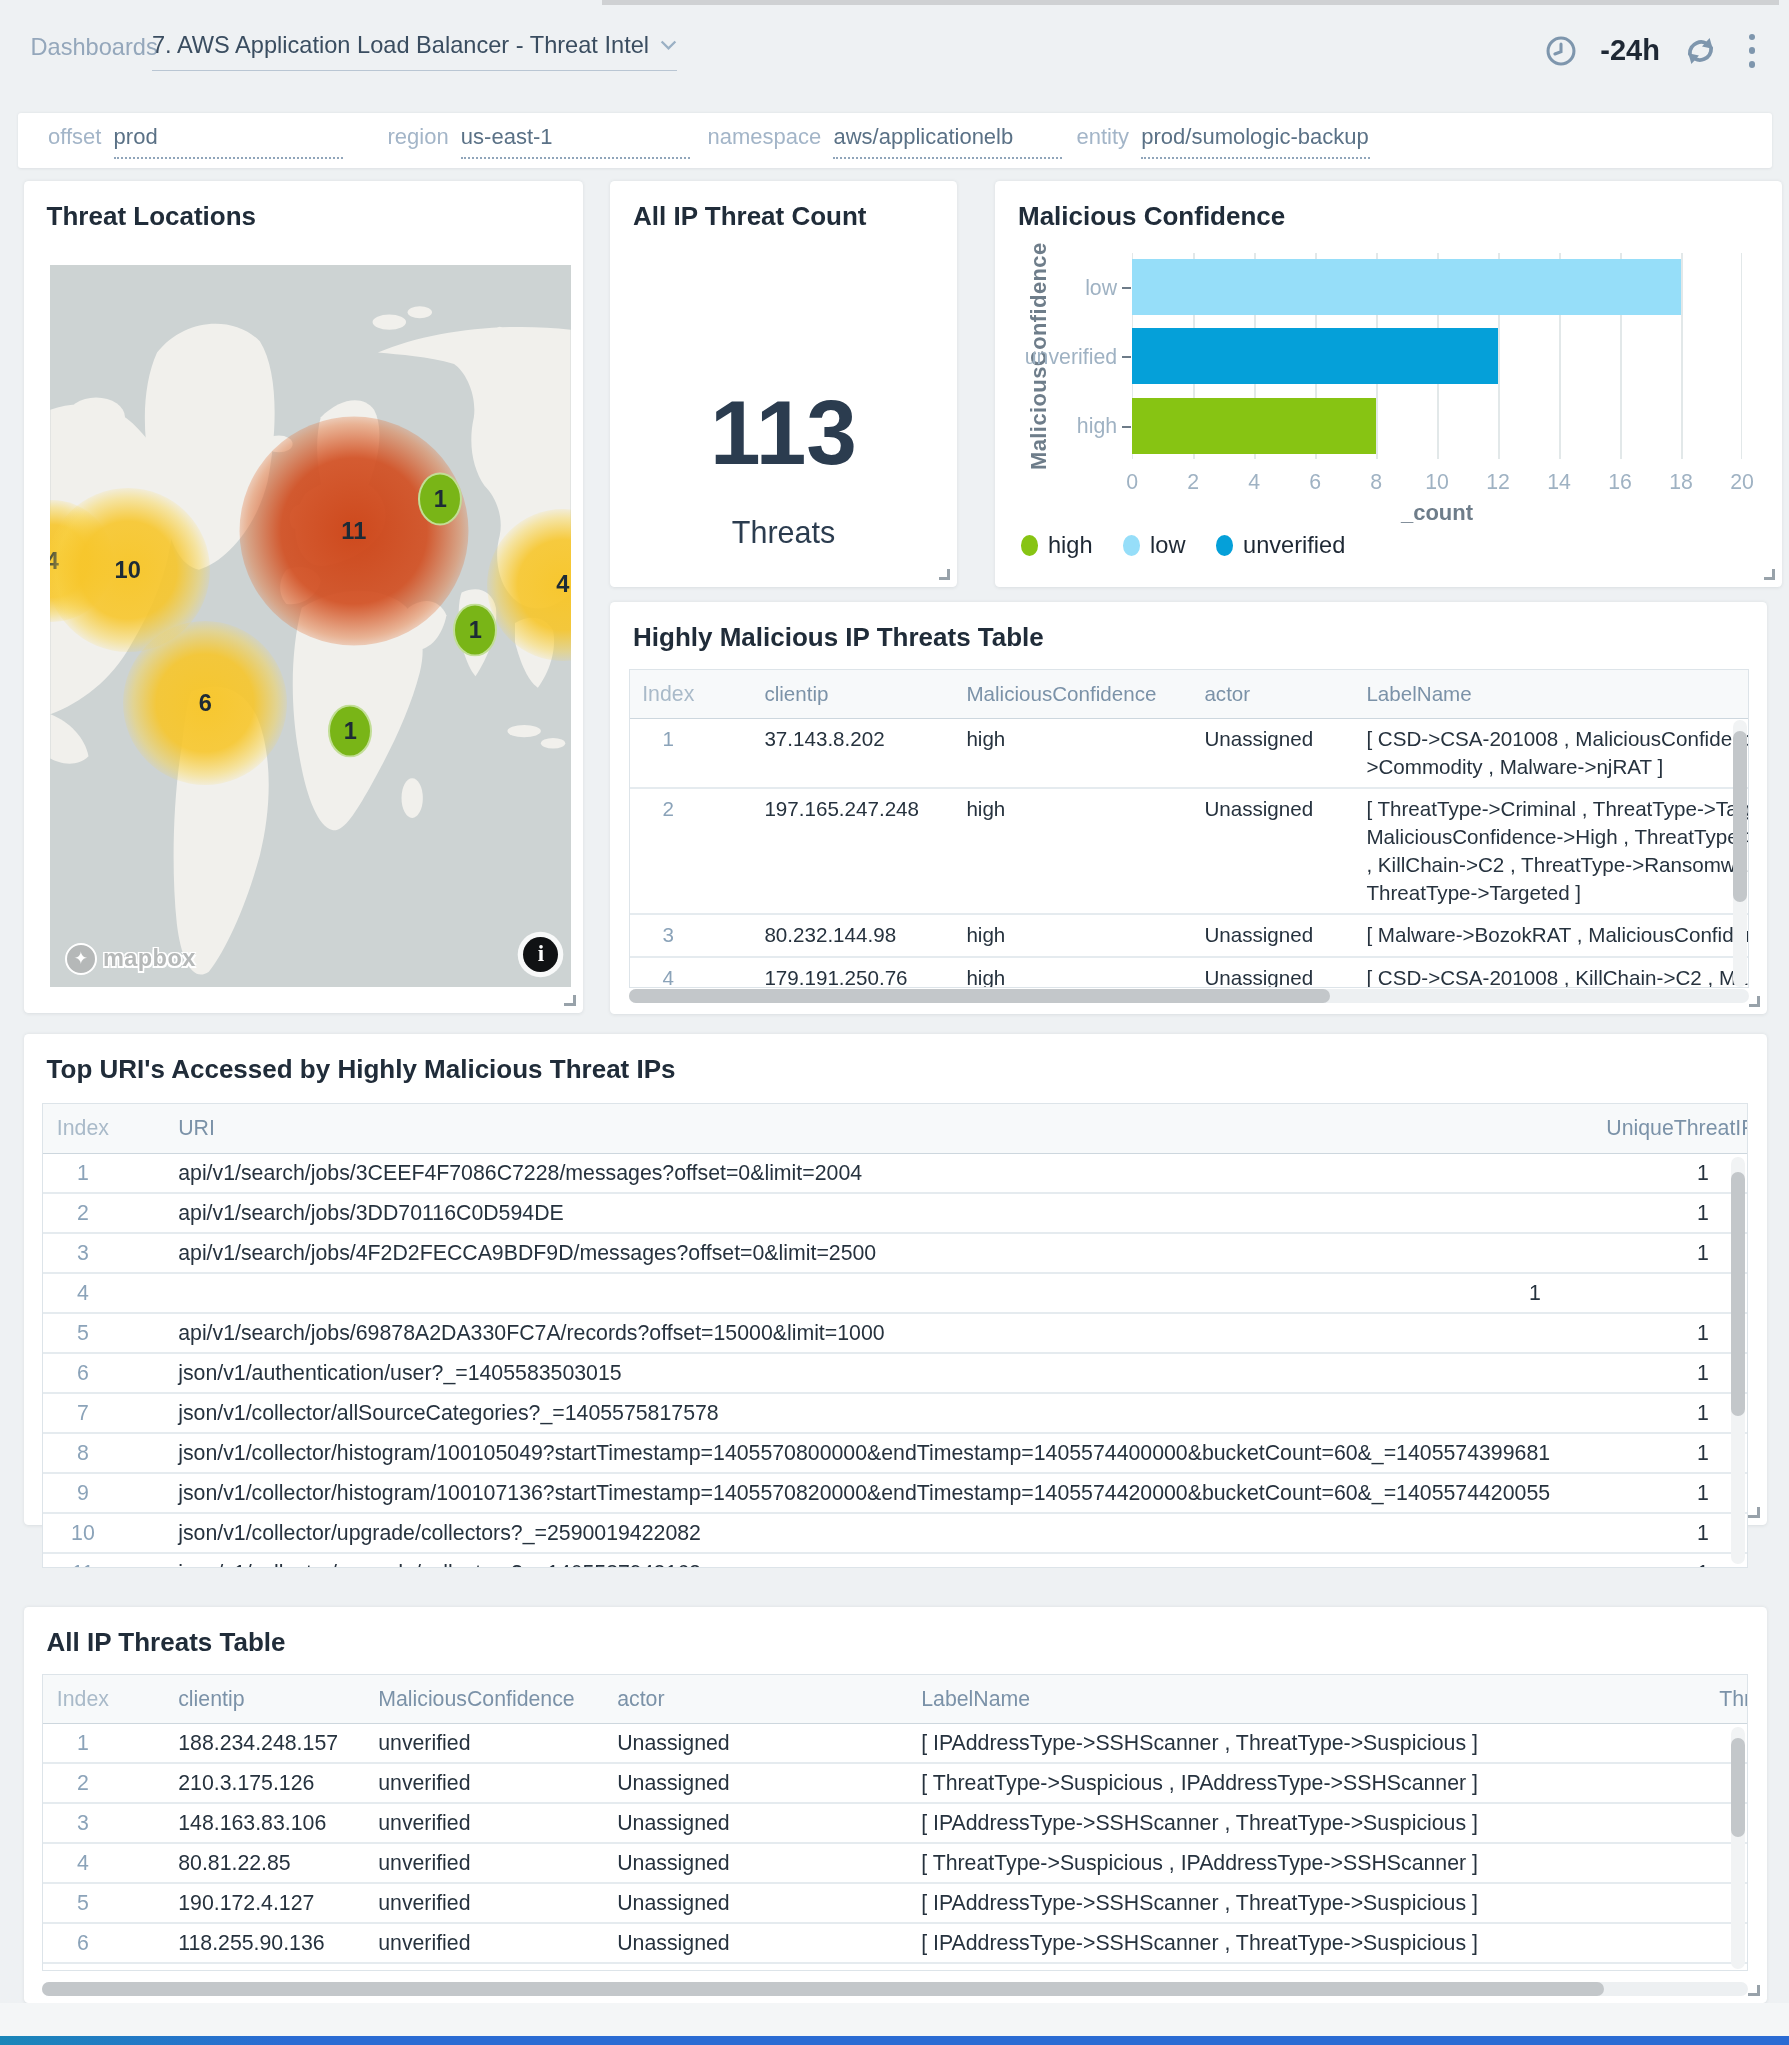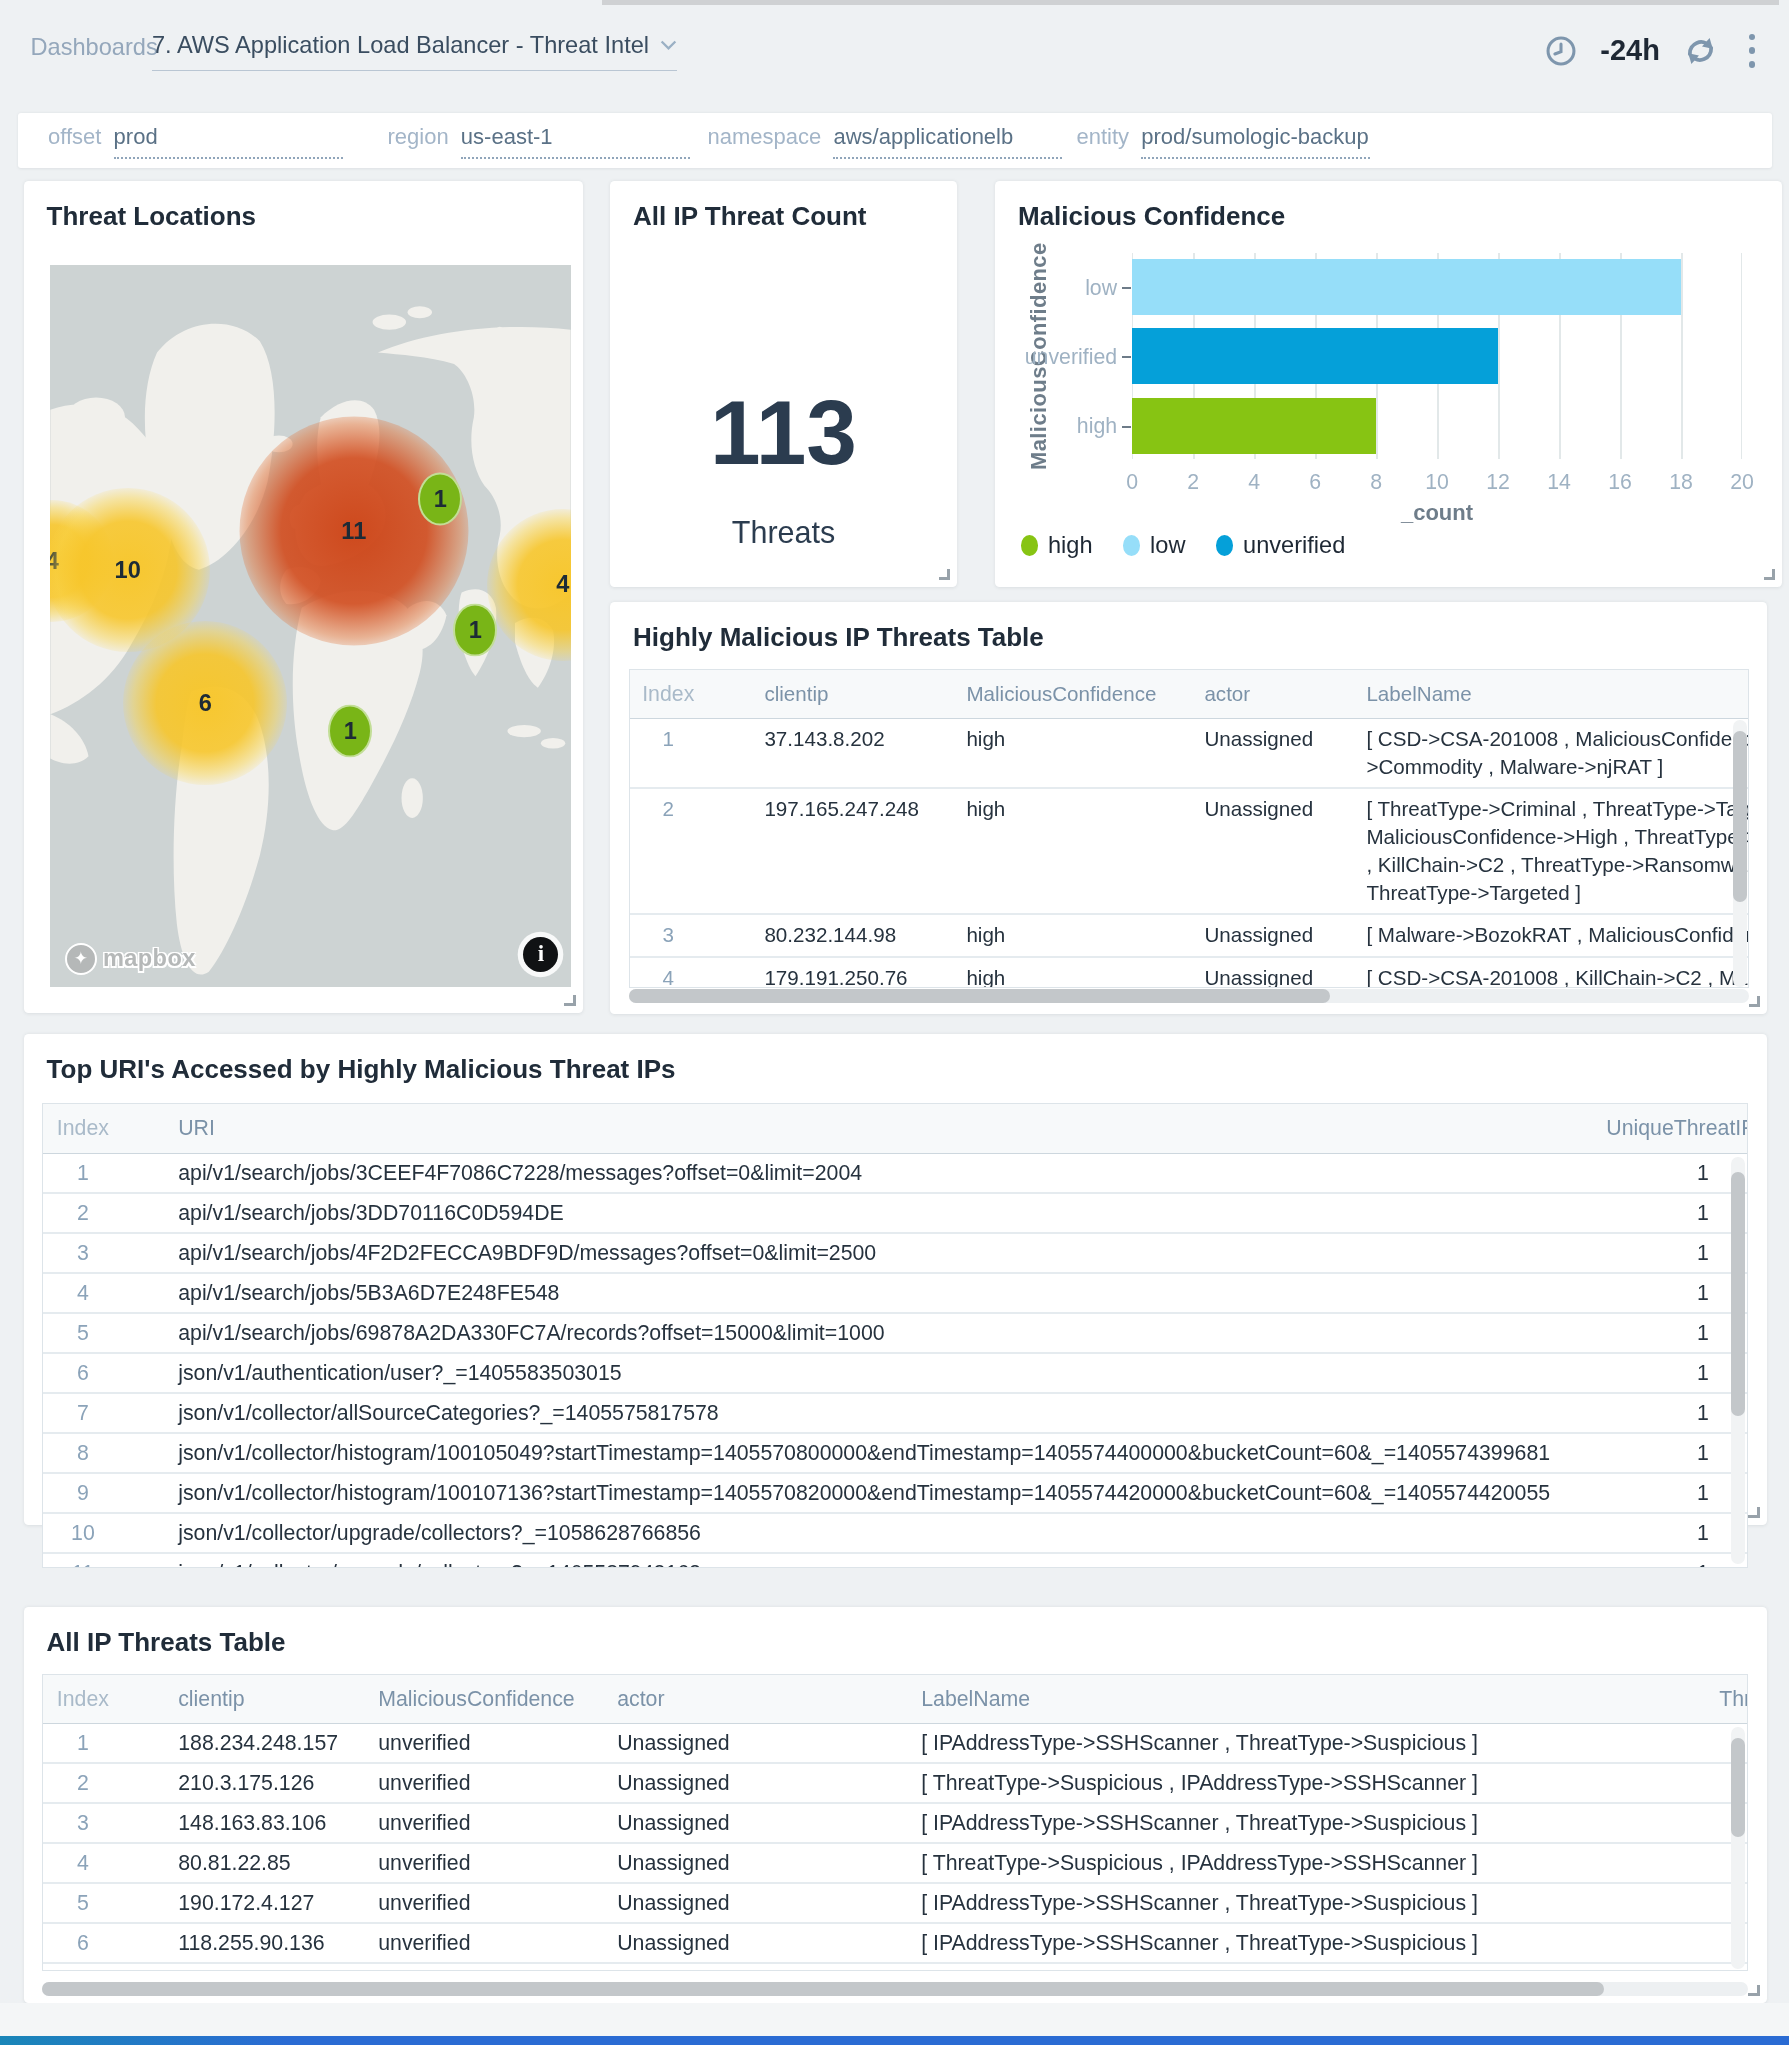--- a/index.html
+++ b/index.html
@@ -376,21 +376,20 @@
             <div class="cell" style="padding-left: 18.3px;">api/v1/search/jobs/3DD70116C0D594DE</div>
             <div class="cell ucount">1</div>
           </div>
           <div class="trow uri-grid">
             <div class="cell icell">3</div>
             <div class="cell" style="padding-left: 18.3px;">api/v1/search/jobs/4F2D2FECCA9BDF9D/messages?offset=0&amp;limit=2500</div>
             <div class="cell ucount">1</div>
           </div>
           <div class="trow uri-grid">
             <div class="cell icell">4</div>
-            <div class="cell" style="padding-left: 18.3px;">api/v1/search/jobs/5B3A6D7E248FE548</div>
             <div class="cell ucount">1</div>
           </div>
           <div class="trow uri-grid">
             <div class="cell icell">5</div>
             <div class="cell" style="padding-left: 18.3px;">api/v1/search/jobs/69878A2DA330FC7A/records?offset=15000&amp;limit=1000</div>
             <div class="cell ucount">1</div>
           </div>
           <div class="trow uri-grid">
             <div class="cell icell">6</div>
             <div class="cell" style="padding-left: 18.3px;">json/v1/authentication/user?_=1405583503015</div>
@@ -406,21 +405,21 @@
             <div class="cell" style="padding-left: 18.3px;">json/v1/collector/histogram/100105049?startTimestamp=1405570800000&amp;endTimestamp=1405574400000&amp;bucketCount=60&amp;_=1405574399681</div>
             <div class="cell ucount">1</div>
           </div>
           <div class="trow uri-grid">
             <div class="cell icell">9</div>
             <div class="cell" style="padding-left: 18.3px;">json/v1/collector/histogram/100107136?startTimestamp=1405570820000&amp;endTimestamp=1405574420000&amp;bucketCount=60&amp;_=1405574420055</div>
             <div class="cell ucount">1</div>
           </div>
           <div class="trow uri-grid">
             <div class="cell icell">10</div>
-            <div class="cell" style="padding-left: 18.3px;">json/v1/collector/upgrade/collectors?_=1058628766856</div>
+            <div class="cell" style="padding-left: 18.3px;">json/v1/collector/upgrade/collectors?_=2590019422082</div>
             <div class="cell ucount">1</div>
           </div>
           <div class="trow uri-grid">
             <div class="cell icell">11</div>
             <div class="cell" style="padding-left: 18.3px;">json/v1/collector/upgrade/collectors?_=1405587942162</div>
             <div class="cell ucount">1</div>
           </div>
         </div>
       <div class="vtrack" style="right:2.3px; top:53px; height:407px;">
         <div class="vthumb" style="top:15.2px; height:244px;"></div>

